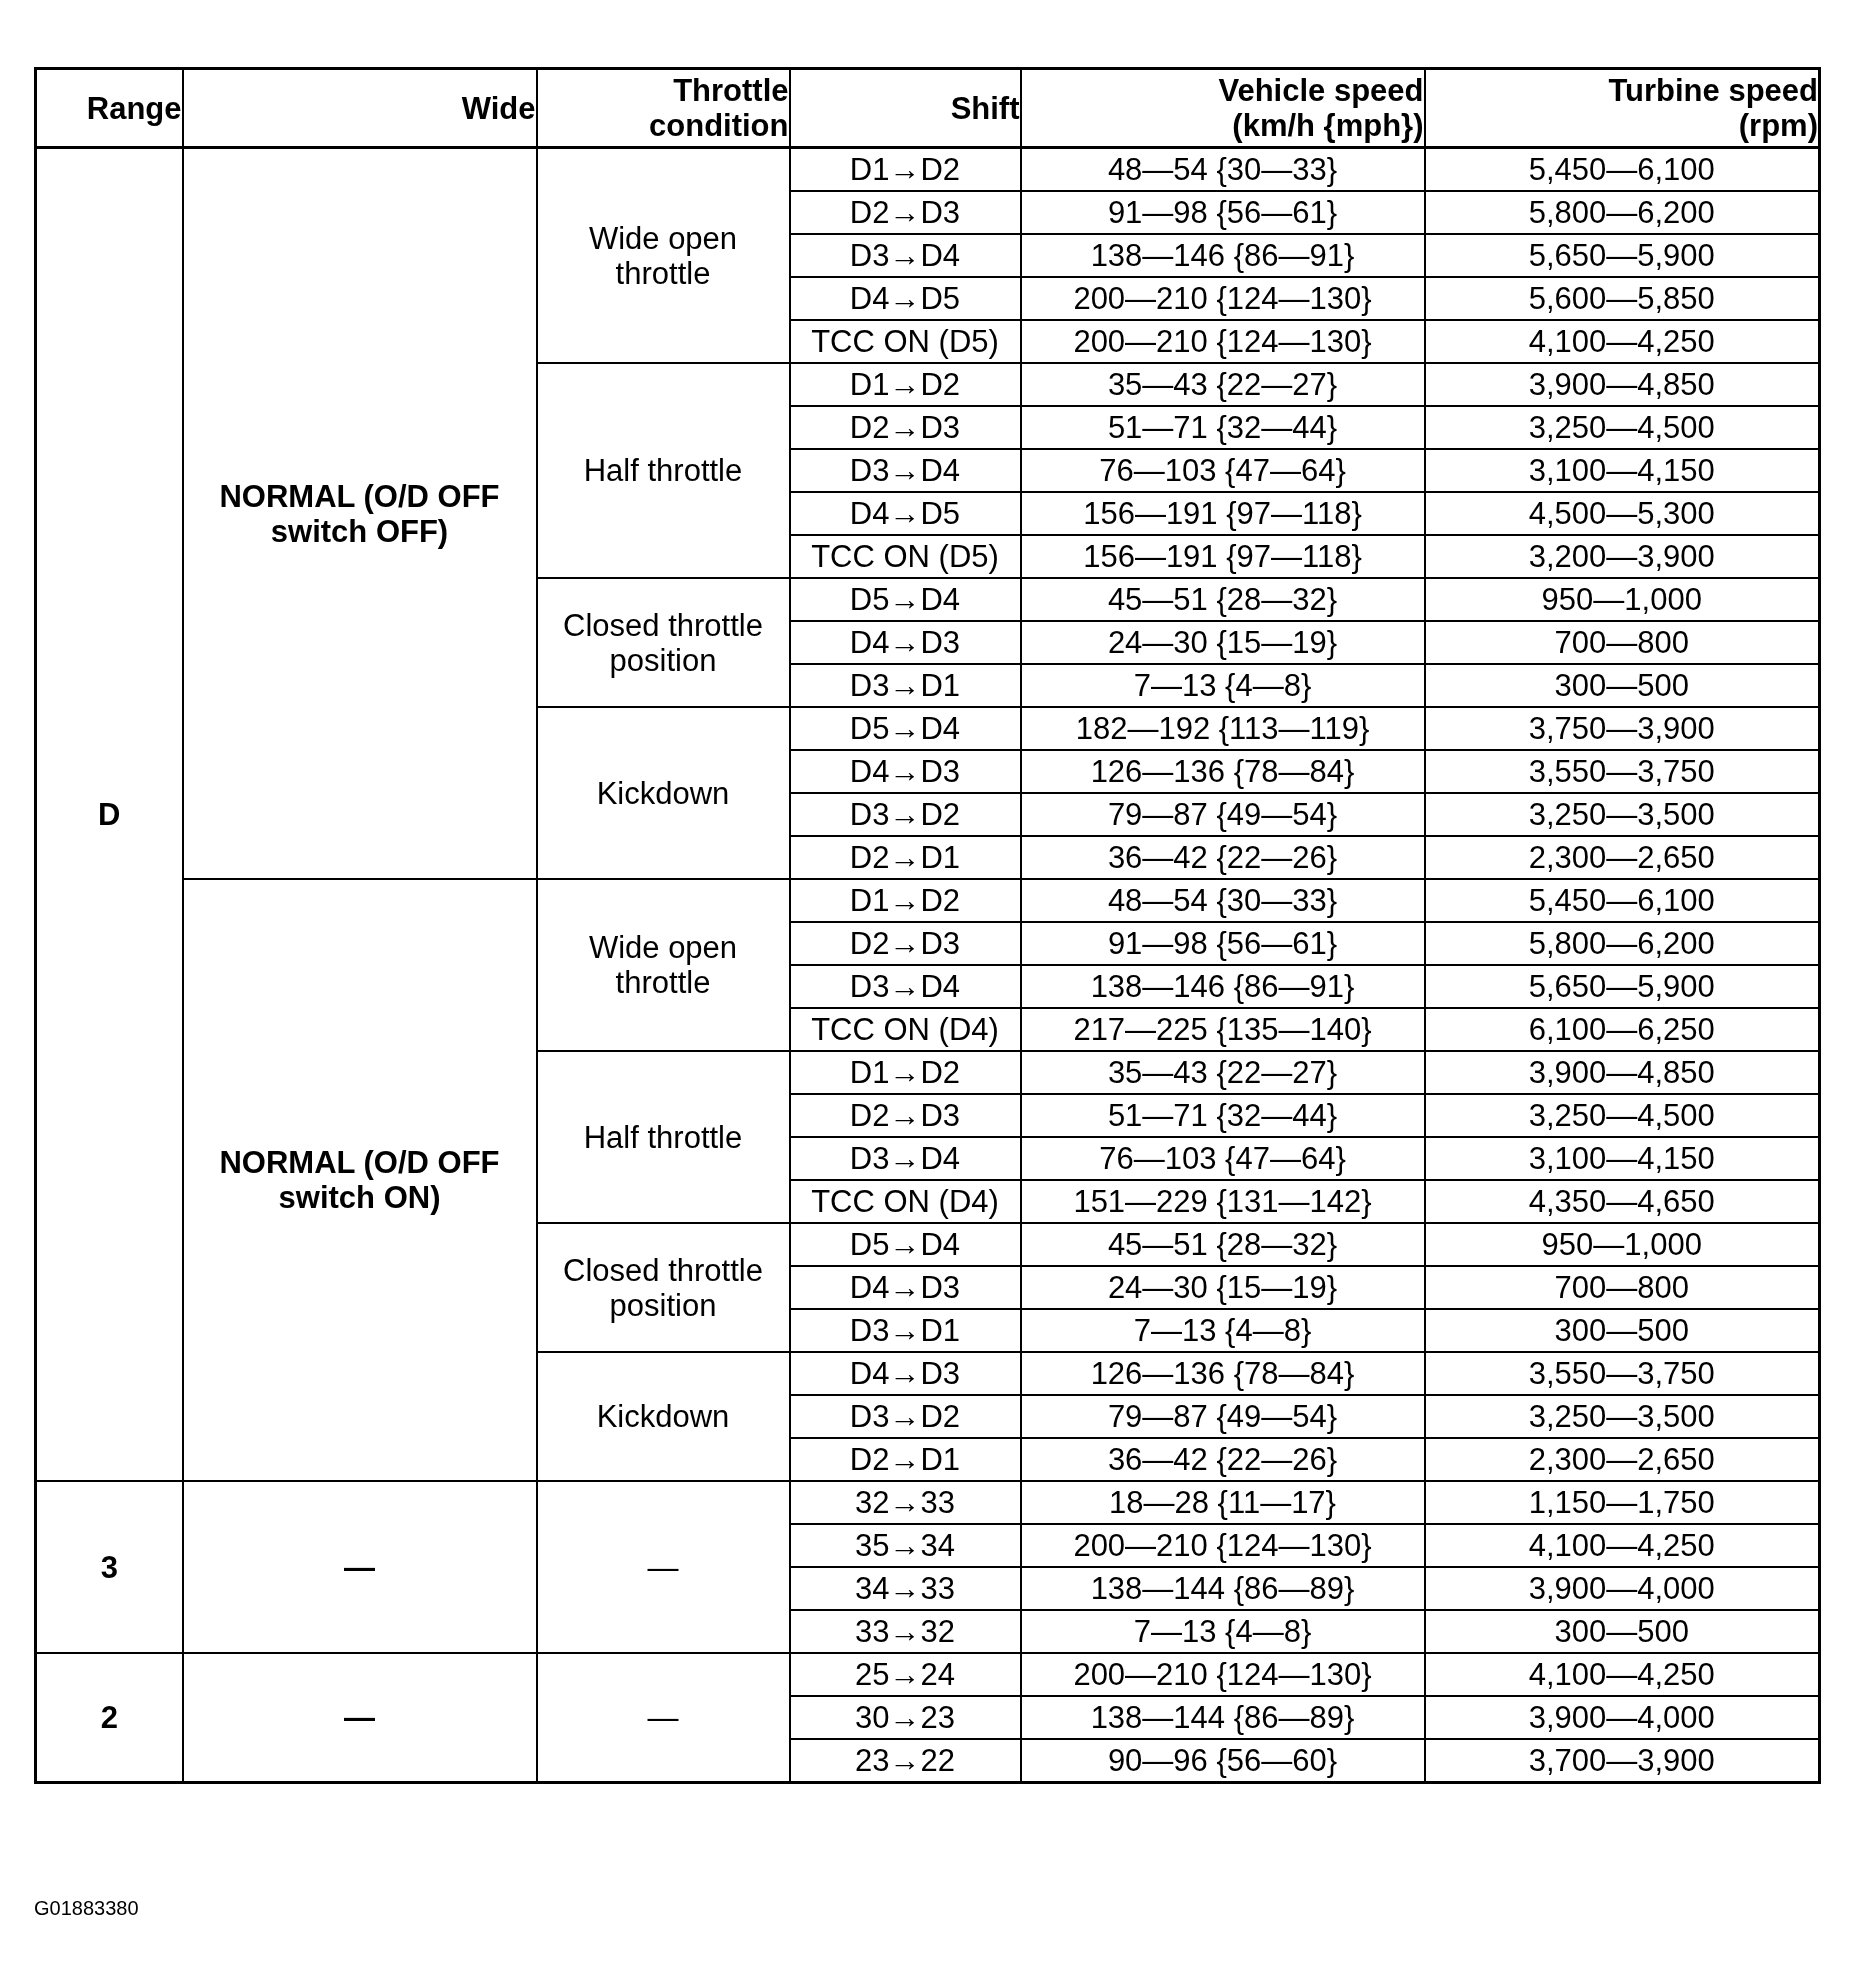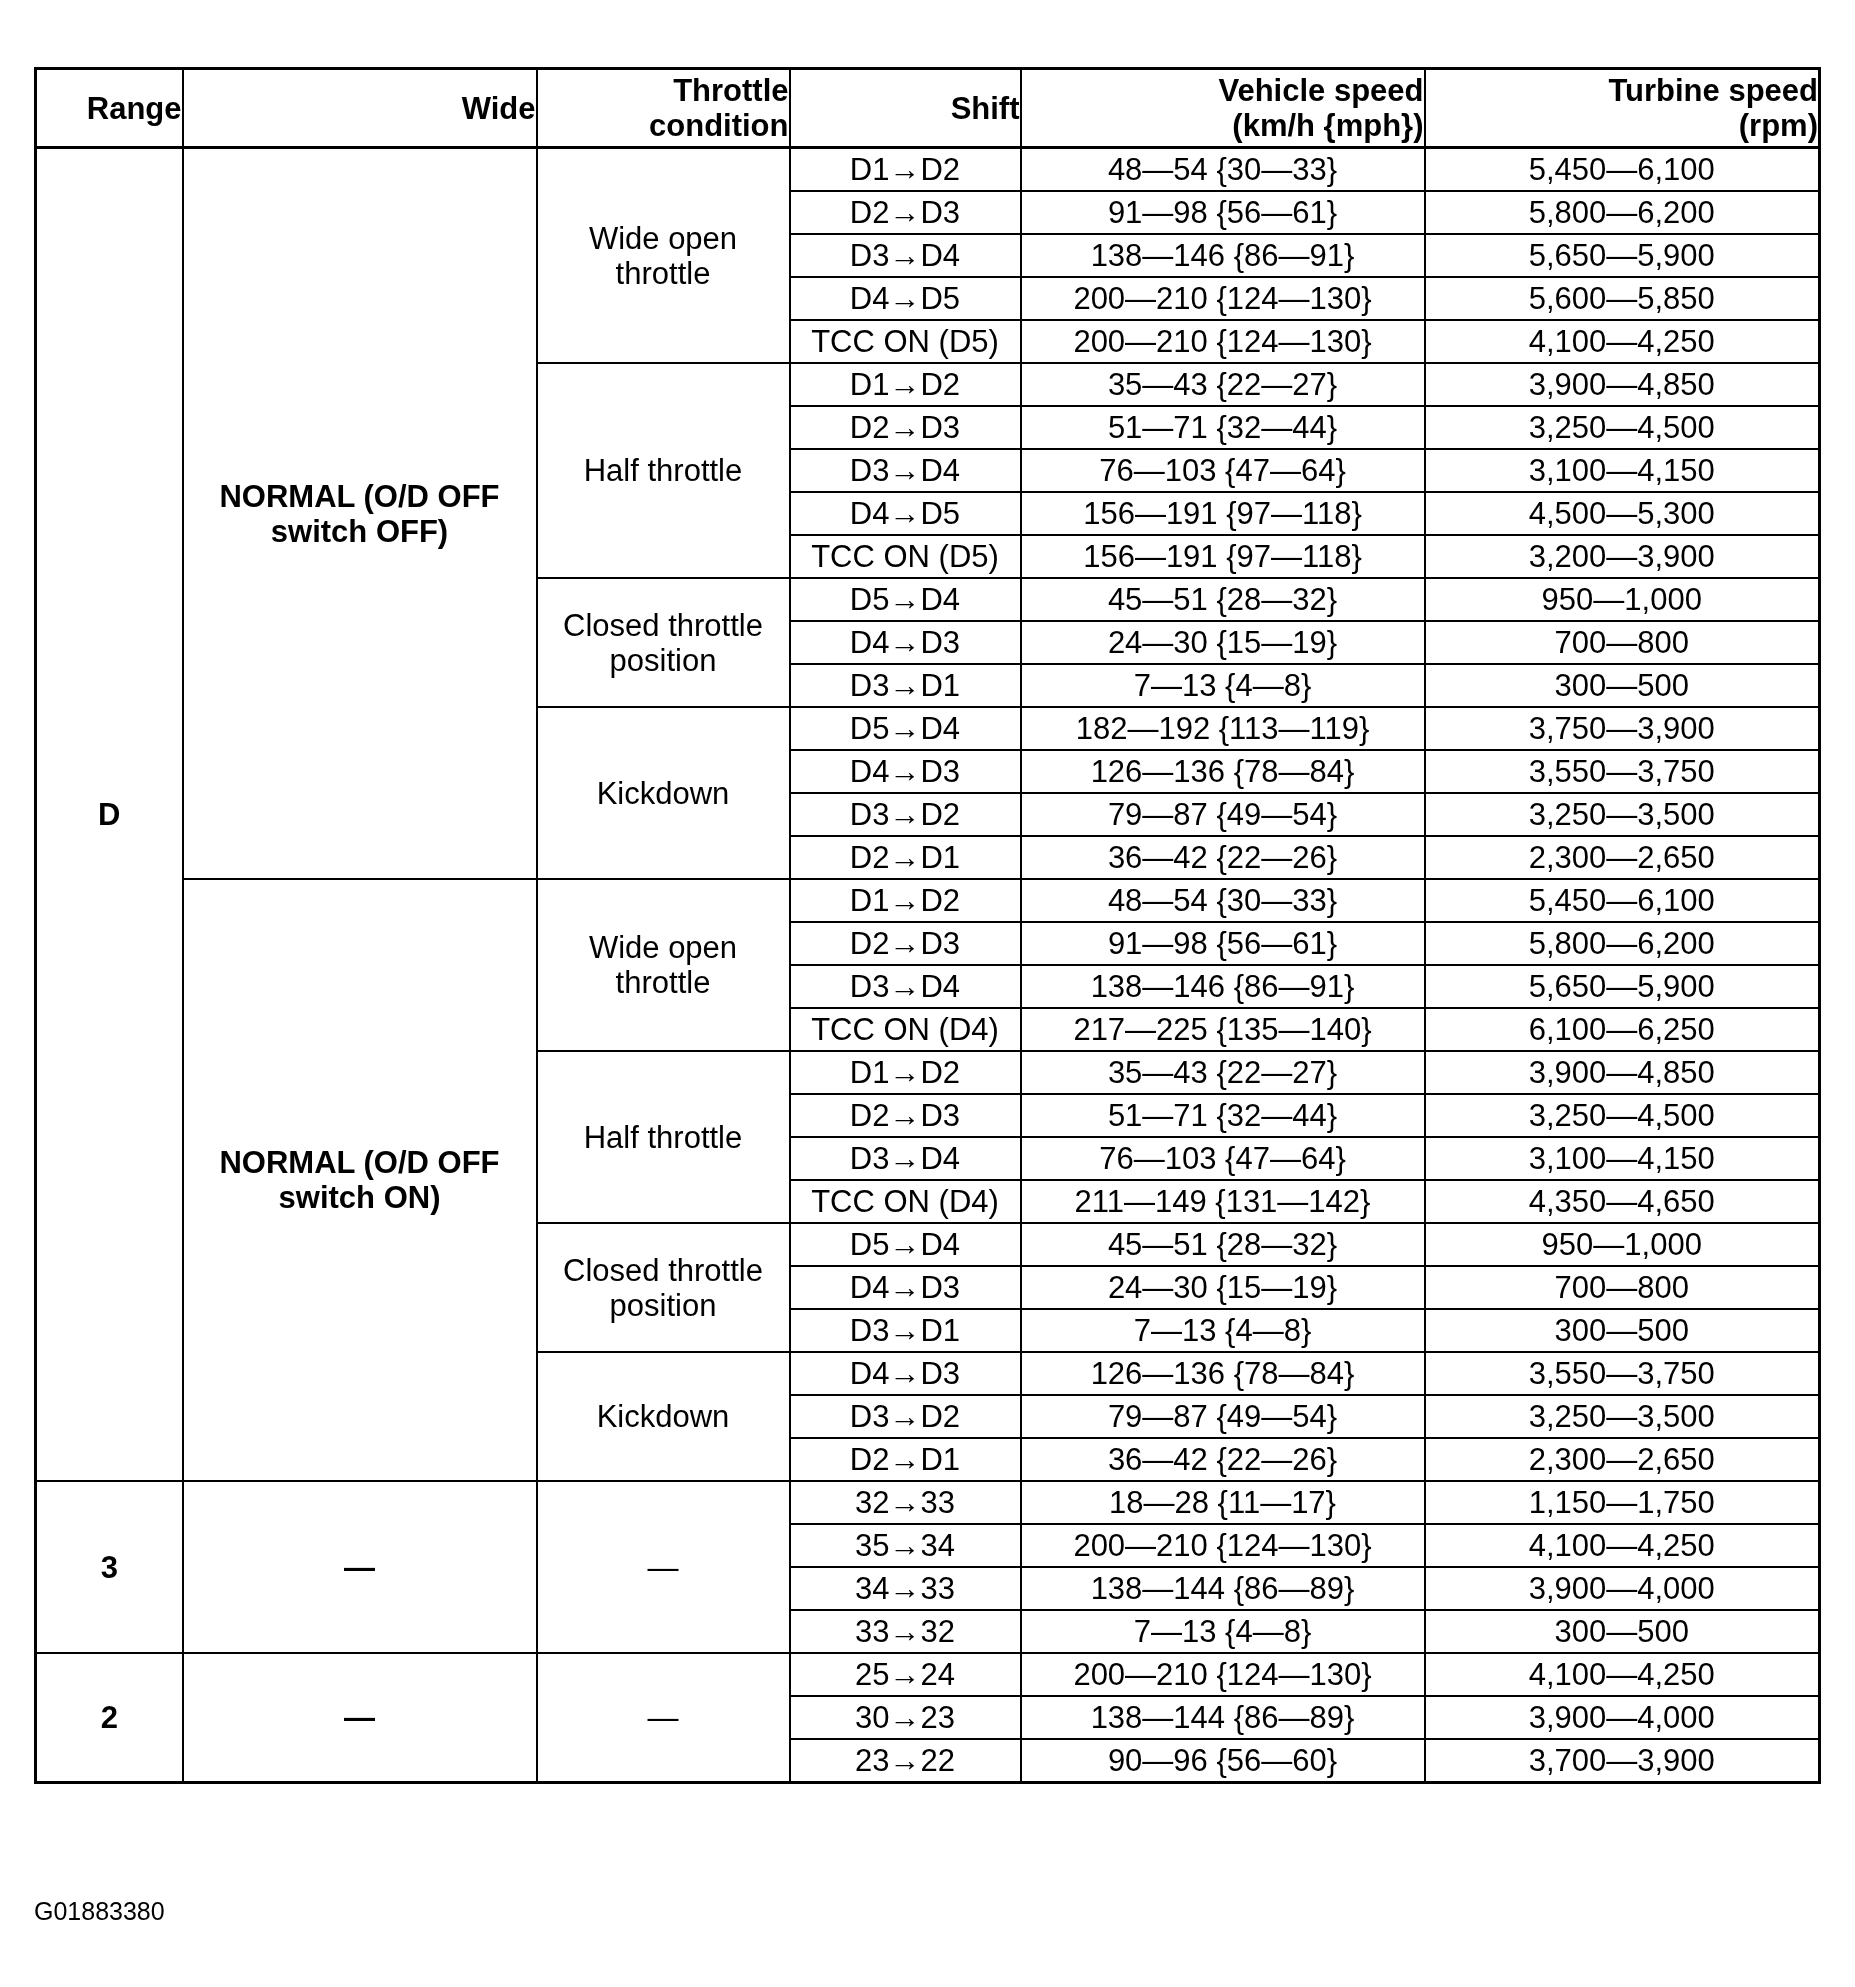--- a/index.html
+++ b/index.html
@@ -12,21 +12,21 @@
   table.spec th, table.spec td {
     border:2.6px solid #000; padding:0; font-size:31px; line-height:35px;
   }
   table.spec th { height:76px; font-weight:bold; text-align:right; vertical-align:middle; }
   table.spec td { height:41px; text-align:center; vertical-align:middle; }
   table.spec thead tr { border-bottom:3.5px solid #000; }
   td.range { font-weight:bold; font-size:31px; }
   td.mode { font-weight:bold; font-size:31px; line-height:35px; }
   td.throttle { text-align:left; padding-left:10.5px; }
   td.dash { font-size:31px; }
-  .caption { position:absolute; left:34px; top:1897px; font-size:25px; }
+  .caption { position:absolute; left:34px; top:1897px; font-size:20px; }
 </style>
 </head>
 <body>
 
 <table class="spec">
   <colgroup>
     <col style="width:147px">
       <col style="width:354px">
       <col style="width:253px">
     <col style="width:231px">
@@ -168,21 +168,21 @@
         <td>51—71 {32—44}</td>
         <td>3,250—4,500</td>
       </tr>
       <tr>
         <td>D3→D4</td>
         <td>76—103 {47—64}</td>
         <td>3,100—4,150</td>
       </tr>
       <tr>
         <td>TCC ON (D4)</td>
-        <td>211—149 {131—142}</td>
+        <td>151—229 {131—142}</td>
         <td>4,350—4,650</td>
       </tr>
       <tr>
         <td rowspan="3" class="throttle"><span style="display: inline-block; width: 210px;">Closed throttle position</span></td>
         <td>D5→D4</td>
         <td>45—51 {28—32}</td>
         <td>950—1,000</td>
       </tr>
       <tr>
         <td>D4→D3</td>

